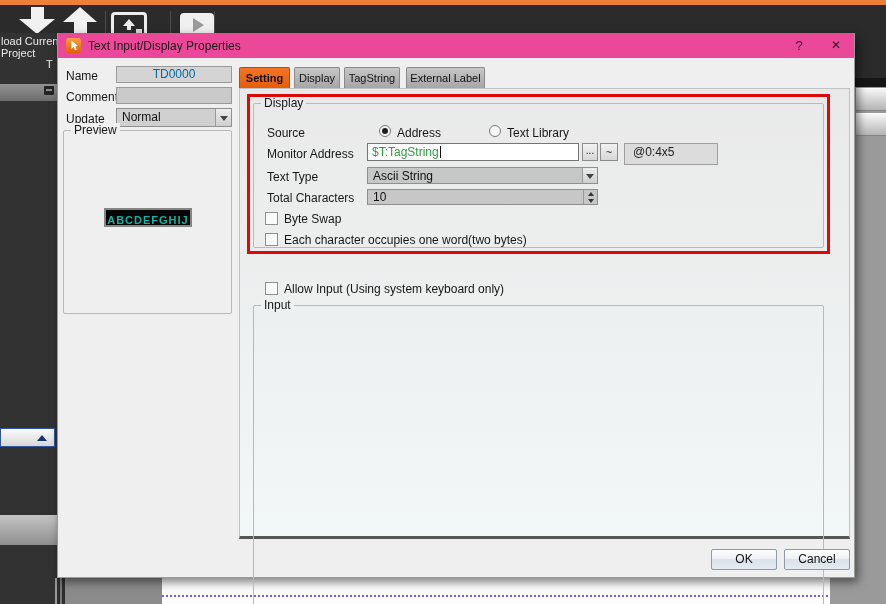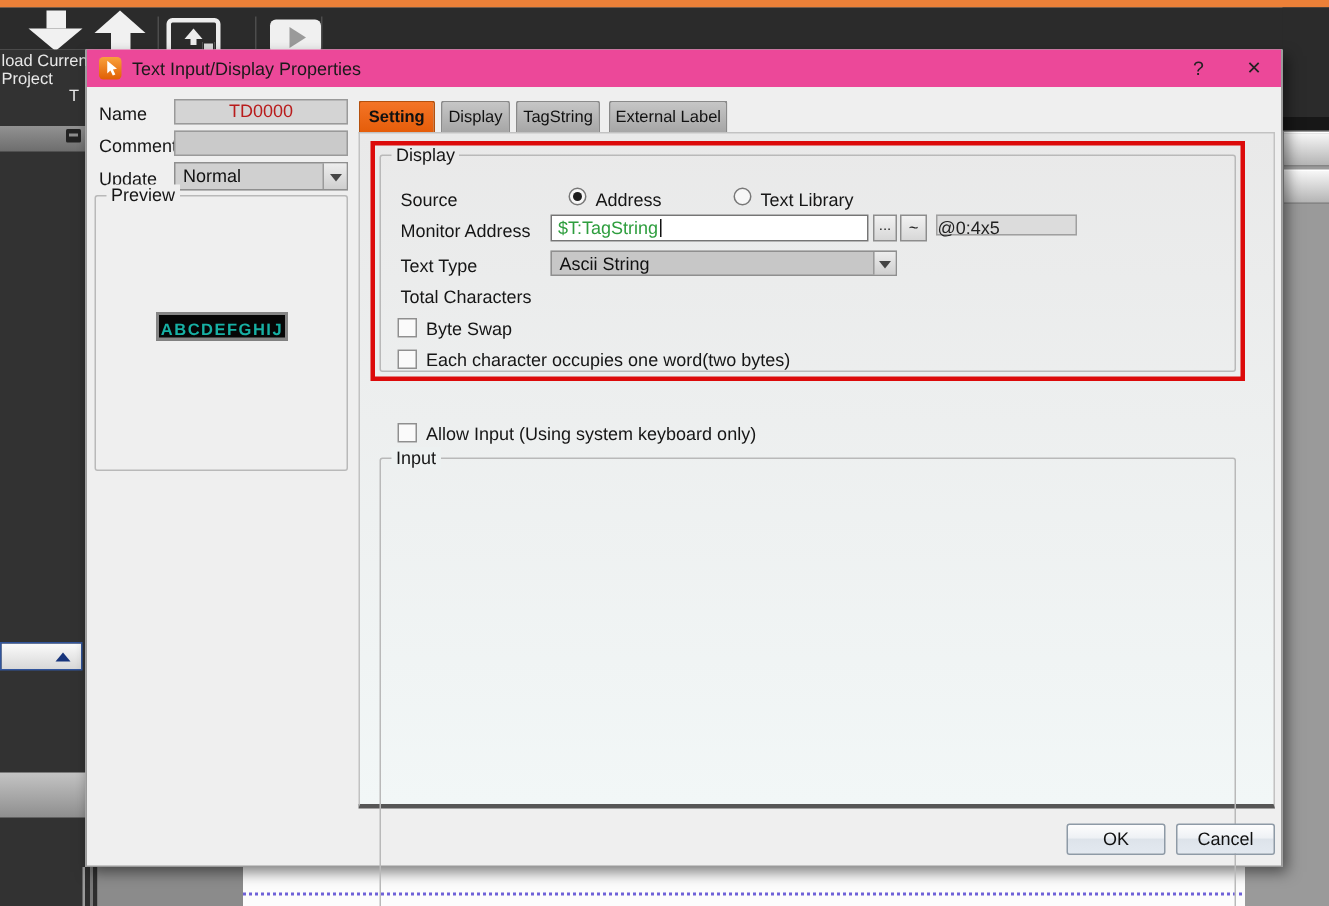--- a/index.html
+++ b/index.html
@@ -45,21 +45,21 @@
   .dash-line { left:162px; top:595px; width:666px; height:0; border-top:2px dotted #6f62d8; }
 
   
   .dialog { left:57px; top:33px; width:798px; height:545px; background:#efefef; border:1px solid #9a9a9a; border-top:none; box-shadow:3px 4px 9px rgba(0,0,0,.5); }
   .titlebar { left:0; top:0; width:796px; height:25px; background:#ec4899; }
   .title-ico { left:8px; top:5px; width:15px; height:15px; border-radius:3px; background:linear-gradient(180deg,#f9a13c,#e05f04); }
   .title-txt { left:30px; top:6px; font-size:12px; color:#1a1a1a; }
   .tb-btn { top:3px; width:20px; height:19px; text-align:center; font-size:13px; color:#222; line-height:19px; }
 
   .lbl { font-size:12px; color:#161616; white-space:nowrap; }
-  .field { background:#d4d4d4; border:1px solid #9a9a9a; font-size:12px; color:#b91c1c; }
+  .field { background:#d4d4d4; border:1px solid #9a9a9a; font-size:12px; color:#0369a1; }
   .name-field { left:58px; top:33px; width:116px; height:17px; text-align:center; line-height:15px; }
   .comment-field { left:58px; top:54px; width:116px; height:17px; background:#cacaca; }
   .combo { background:#d0d0d0; border:1px solid #8f8f8f; font-size:12px; color:#111; }
   .combo .txt { position:absolute; left:5px; top:1px; line-height:15px; }
   .combo .dd { position:absolute; right:0; top:0; bottom:0; width:16px; border-left:1px solid #9a9a9a; background:linear-gradient(180deg,#ededed,#cfcfcf); }
   .tri-dn { position:absolute; left:50%; top:50%; margin:-2px 0 0 -4px; width:0; height:0; border-left:4px solid transparent; border-right:4px solid transparent; border-top:5px solid #444; }
   .update-combo { left:58px; top:75px; width:116px; height:19px; }
 
   .groupbox { border:1px solid #b9b9b9; border-radius:2px; }
   .legend { position:absolute; top:-8px; left:7px; padding:0 3px; font-size:12px; color:#161616; background:#efefef; white-space:nowrap; }
@@ -75,21 +75,21 @@
   .input-gb { left:195px; top:229px; width:571px; height:316px;margin-top:43px; }
   .display-gb .legend { background:#eaeaea; }
   .input-gb .legend { background:#edf1f1; }
   .red-rect { left:189px; top:61px; width:583px; height:160px; border:3px solid #dc0a0a; z-index:5; pointer-events:none; }
 
   .radio { width:12px; height:12px; border-radius:50%; background:#f7f7f7; border:1px solid #787878; }
   .radio.sel::after { content:""; position:absolute; left:2px; top:2px; width:6px; height:6px; border-radius:50%; background:#1d1d1d; }
   .mon-input { left:309px; top:110px; width:212px; height:18px; background:#fff; border:1px solid #757575; font-size:12px; line-height:16px; padding-left:4px; color:#2e9e3e; white-space:nowrap; }
   .caret { display:inline-block; width:1px; height:12px; background:#111; vertical-align:-2px; margin-left:1px; }
   .sm-btn { background:linear-gradient(180deg,#f2f2f2,#d7d7d7); border:1px solid #8d8d8d; font-size:10px; text-align:center; color:#222; }
-  .resolved { left:566px; top:110px; width:94px; height:14px; background:#dcdcdc; border:1px solid #a0a0a0; font-size:12px; line-height:16px; padding-left:0; color:#222; }
+  .resolved { left:566px; top:110px; width:94px; height:22px; background:#dcdcdc; border:1px solid #a0a0a0; font-size:12px; line-height:16px; padding-left:8px; color:#222; }
   .tt-combo { left:309px; top:134px; width:231px; height:17px; background:#c7c7c7; }
   .spinner { left:309px; top:156px; width:231px; height:16px; background:#c7c7c7; border:1px solid #8f8f8f; font-size:12px; color:#111; }
   .spinner .txt { position:absolute; left:5px; top:0; line-height:14px; }
   .spin-col { position:absolute; right:0; top:0; bottom:0; width:14px; border-left:1px solid #9a9a9a; }
   .spin-btn { position:absolute; left:0; right:0; height:50%; }
   .tri-up-s { position:absolute; left:50%; top:50%; margin:-2px 0 0 -3px; width:0; height:0; border-left:3px solid transparent; border-right:3px solid transparent; border-bottom:4px solid #333; }
   .tri-dn-s { position:absolute; left:50%; top:50%; margin:-2px 0 0 -3px; width:0; height:0; border-left:3px solid transparent; border-right:3px solid transparent; border-top:4px solid #333; }
   .cb { width:13px; height:13px; background:#fafafa; border:1px solid #8f8f8f; }
   .btn { top:516px; width:66px; height:21px; background:linear-gradient(180deg,#fdfdfd 0%,#eef1f5 45%,#dde3ea 50%,#e3e9f0 100%); border:1px solid #8e9aa6; border-radius:2px; font-size:12px; text-align:center; line-height:19px; color:#111; }
 </style>
@@ -198,20 +198,31 @@
 
     <div class="abs lbl" style="left:209px;top:137px;">Text Type</div>
     <div class="abs combo tt-combo">
       <span class="txt" style="line-height:14px;">Ascii String</span>
       <span class="dd" style="width:15px;">
           <span class="tri-dn"></span>
         </span>
     </div>
 
     <div class="abs lbl" style="left:209px;top:158px;">Total Characters</div>
+    <div class="abs spinner">
+      <span class="txt">10</span>
+      <span class="spin-col">
+        <span class="spin-btn" style="top:0;">
+            <span class="tri-up-s"></span>
+          </span>
+        <span class="spin-btn" style="bottom:0;top:auto;">
+            <span class="tri-dn-s"></span>
+          </span>
+      </span>
+    </div>
 
     <div class="abs cb" style="left:207px;top:179px;"></div>
     <div class="abs lbl" style="left:226px;top:179px;">Byte Swap</div>
     <div class="abs cb" style="left:207px;top:200px;"></div>
     <div class="abs lbl" style="left:226px;top:200px;">Each character occupies one word(two bytes)</div>
 
     <div class="abs red-rect"></div>
 
     <div class="abs groupbox input-gb">
       <span class="legend">Input</span>

